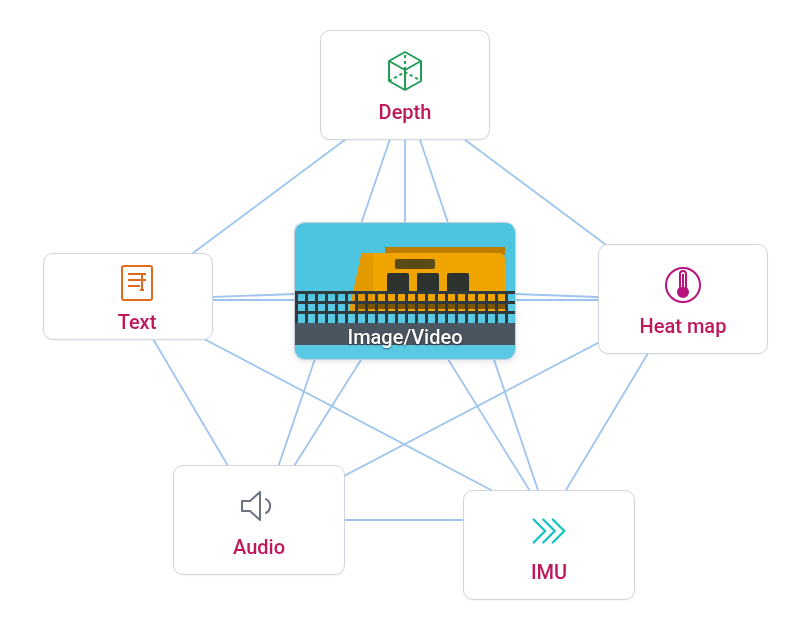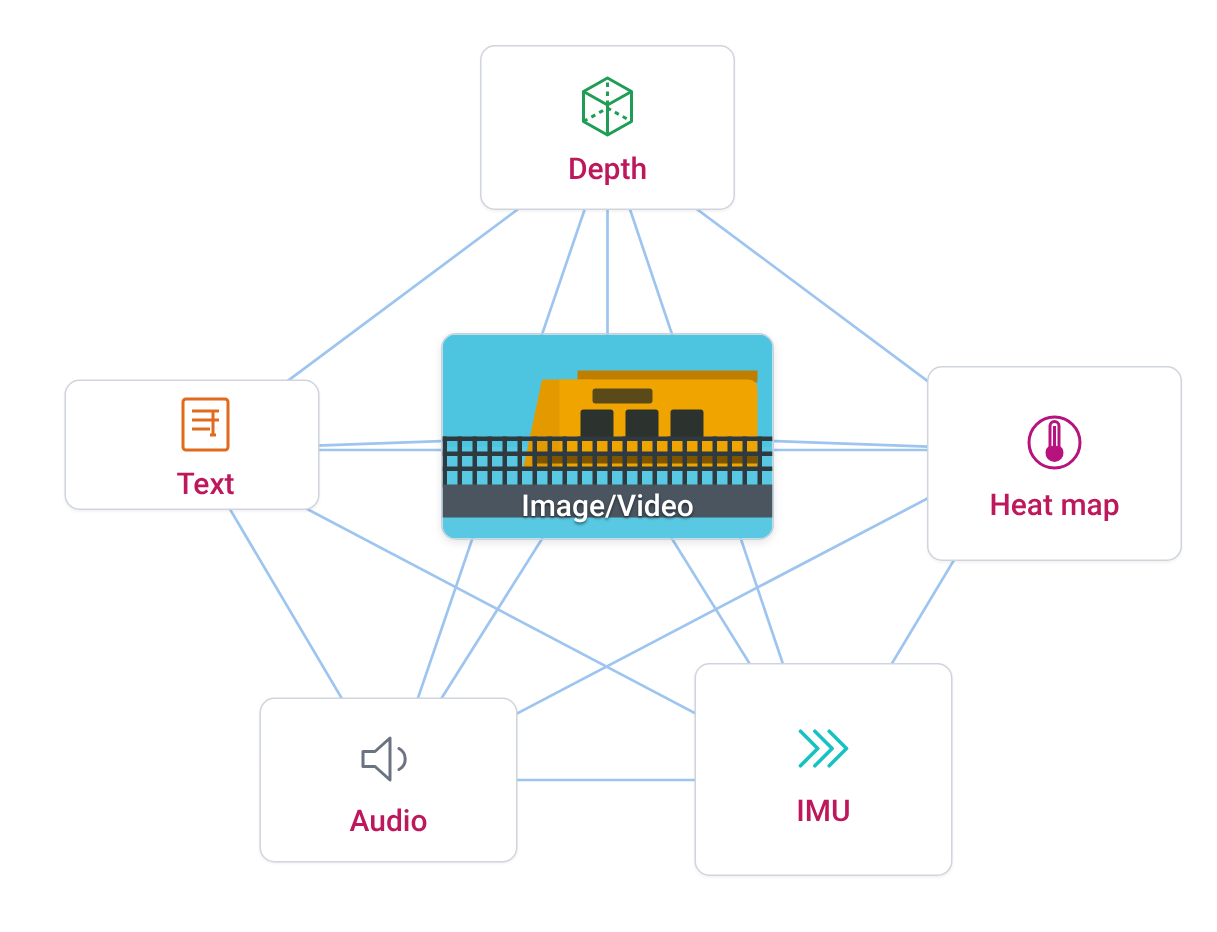--- a/index.html
+++ b/index.html
@@ -184,21 +184,21 @@
         <line x1="12" y1="18" x2="30" y2="18"></line>
         <line x1="12" y1="24" x2="24" y2="24"></line>
         <line x1="26" y1="12" x2="26" y2="28"></line>
         <line x1="24" y1="28" x2="28" y2="28"></line>
       </g>
     </svg>
   </div>
   <div class="label">Text</div>
 </div>
 
-<div class="node" style="left:598px; top:244px; width:170px; height:130px;margin-left:20px;">
+<div class="node" style="left:598px; top:244px; width:170px; height:110px;">
   <div class="icon-wrap">
     <svg width="42" height="42" viewBox="0 0 42 42">
       <g stroke="#b7127d" stroke-width="2" fill="none">
         <circle cx="21" cy="21" r="17"></circle>
         <path d="M21 10 L21 24"></path>
         <circle cx="21" cy="28" r="4" fill="#b7127d"></circle>
         <path d="M18 10 a3 3 0 0 1 6 0 L24 24 a5 5 0 1 1 -6 0 Z" fill="none"></path>
       </g>
     </svg>
   </div>
@@ -210,21 +210,21 @@
     <svg width="46" height="42" viewBox="0 0 46 42">
       <g stroke="#6b7280" stroke-width="2" fill="none" stroke-linejoin="round" stroke-linecap="round">
         <path d="M6 16 L14 16 L24 7 L24 35 L14 26 L6 26 Z"></path>
         <path d="M30 14 A8 8 0 0 1 30 28"></path>
       </g>
     </svg>
   </div>
   <div class="label">Audio</div>
 </div>
 
-<div class="node" style="left:463px; top:442px; width:172px; height:142px;">
+<div class="node" style="left:463px; top:490px; width:172px; height:110px;">
   <div class="icon-wrap">
     <svg width="48" height="40" viewBox="0 0 48 40">
       <g stroke="#19c2c2" stroke-width="2.5" fill="none" stroke-linejoin="round" stroke-linecap="round">
         <path d="M8 8 L20 20 L8 32"></path>
         <path d="M18 8 L30 20 L18 32"></path>
         <path d="M28 8 L40 20 L28 32"></path>
       </g>
     </svg>
   </div>
   <div class="label">IMU</div>

